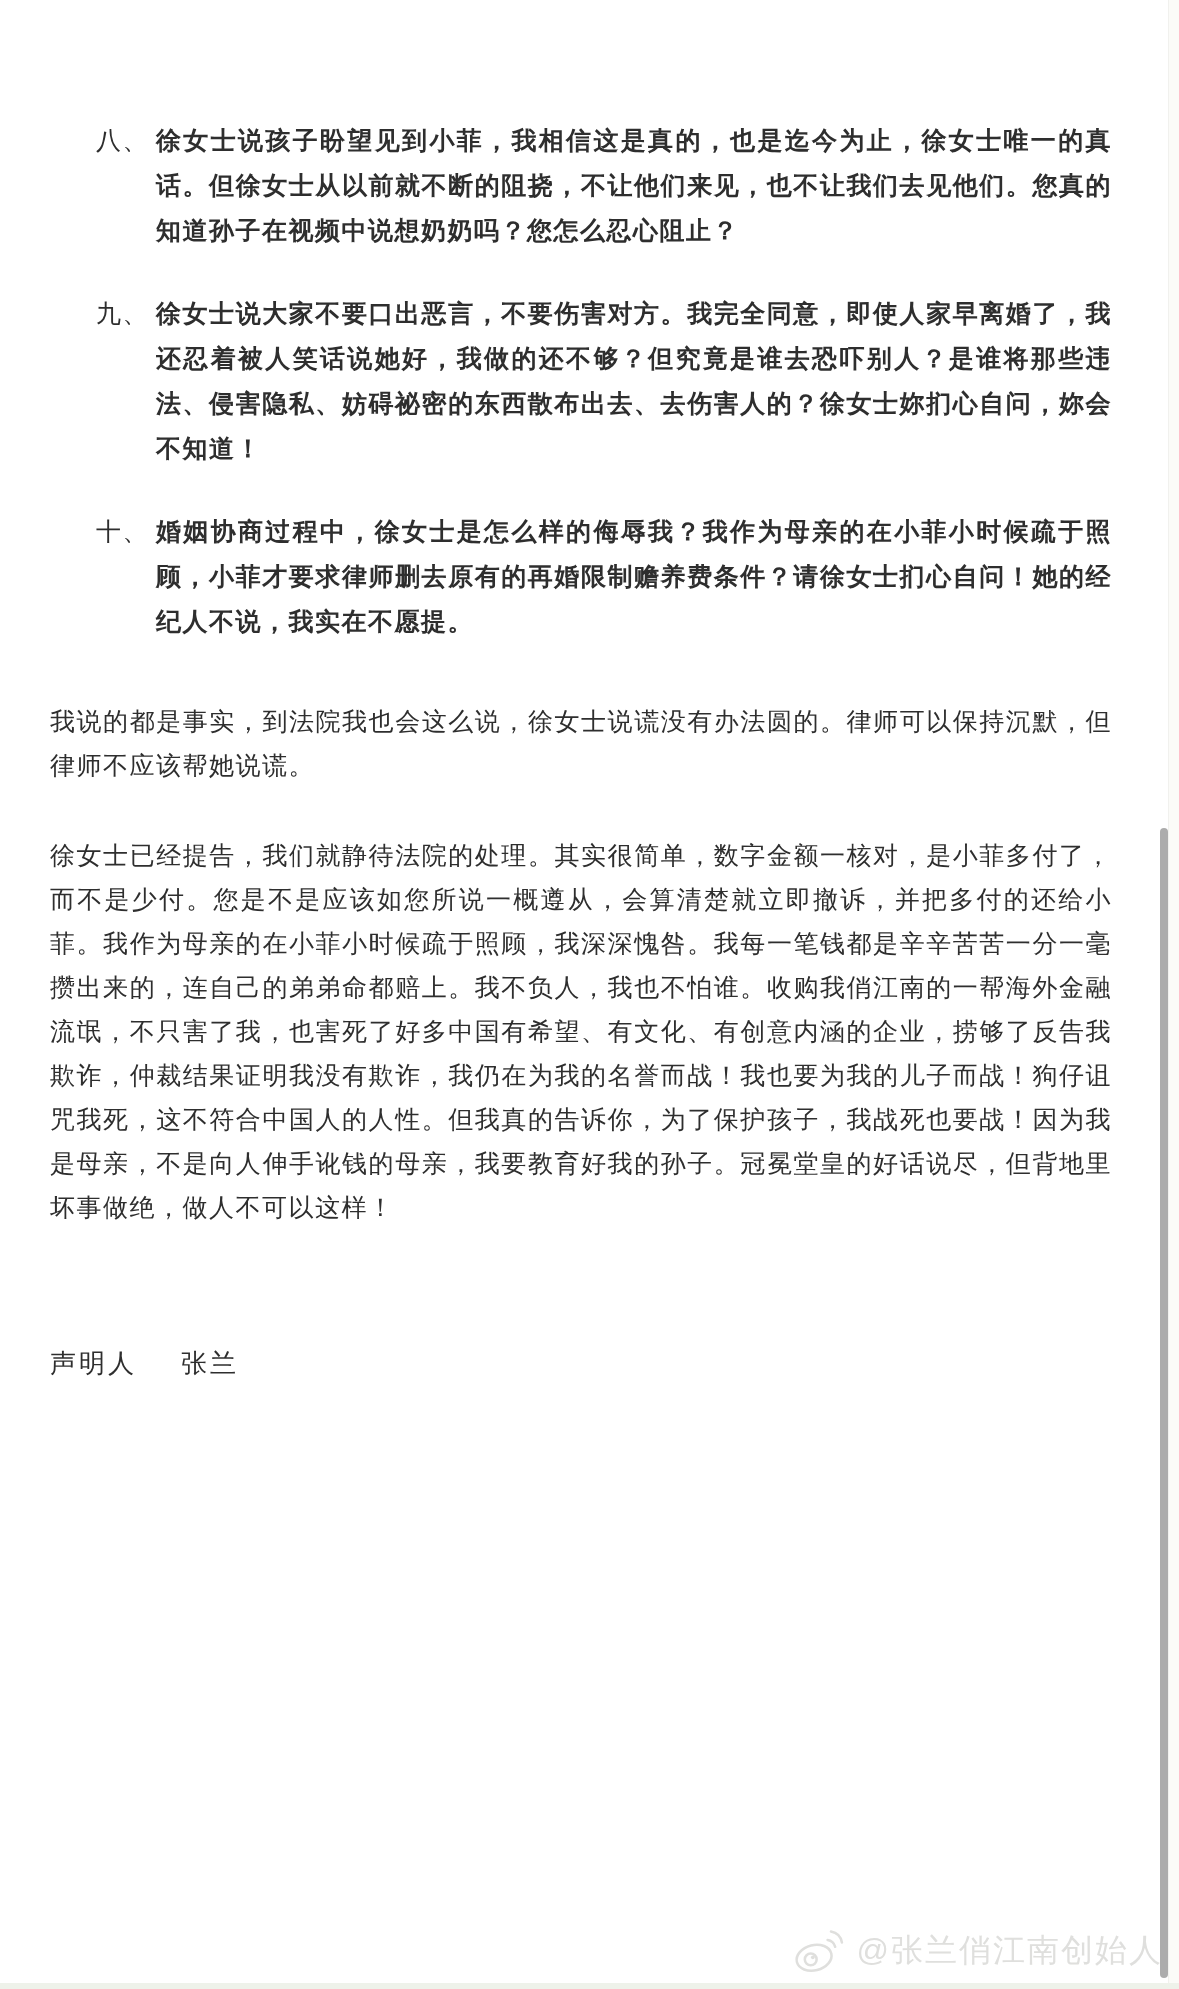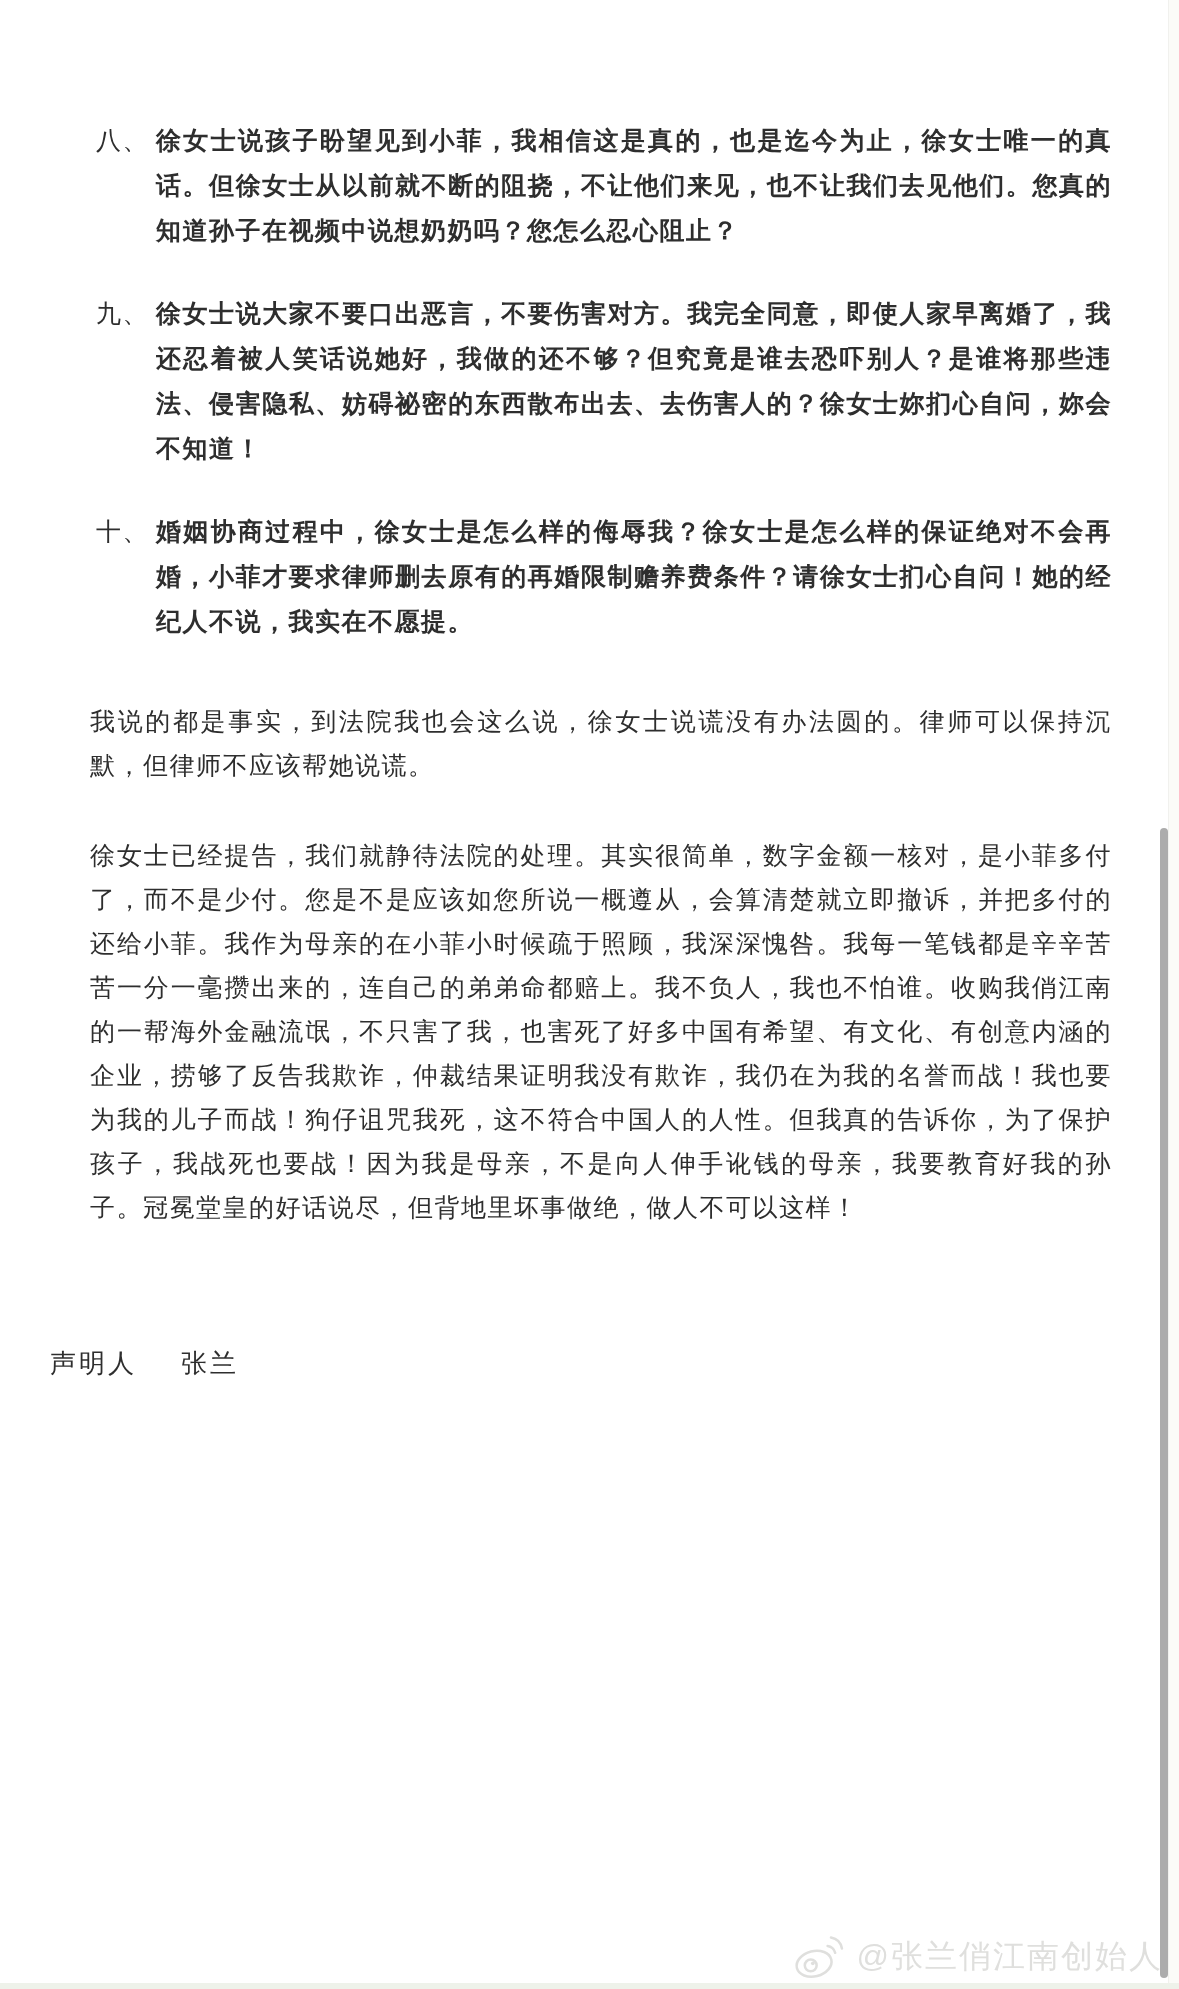--- a/index.html
+++ b/index.html
@@ -25,21 +25,20 @@
   }
   .item-num { flex:none; width:60px; margin-left:46px; }
   .item-text { flex:1; text-align:justify; text-justify:inter-character;font-weight:bold; }
   .para {
     font-size:25px;
     line-height:44px;
     letter-spacing:1.5px;
     text-align:justify;
     text-justify:inter-character;
     margin-top:46px;
-    margin-left:40px;
   }
   .para.first { margin-top:56px; }
   .signature {
     margin-top:116px;
     font-size:26px;
     letter-spacing:3px;
   }
   .sig-name { margin-left:44px; }
   .date {
     margin-top:72px;
@@ -59,21 +58,21 @@
     background:#acacac;
     border-radius:5px;
   }
   .bottom-strip {
     position:absolute; left:0; bottom:0;
     width:100%; height:6px;
     background:#eef2ea;
   }
   .watermark {
     position:absolute;
-    right:16px; bottom:8px;
+    right:16px; bottom:14px;
     display:flex; align-items:center; gap:10px;
     color:#dfdfdd;
     font-size:32px;
     letter-spacing:2px;
     font-family:"Liberation Sans","DejaVu Sans",sans-serif;
     white-space:nowrap;
   }
   .weibo-svg { display:block; }
 </style>
 </head>
@@ -88,21 +87,21 @@
       <span class="item-text">徐女士说孩子盼望见到小菲，我相信这是真的，也是迄今为止，徐女士唯一的真话。但徐女士从以前就不断的阻挠，不让他们来见，也不让我们去见他们。您真的知道孙子在视频中说想奶奶吗？您怎么忍心阻止？</span>
     </div>
 
     <div class="item">
       <span class="item-num">九、</span>
       <span class="item-text">徐女士说大家不要口出恶言，不要伤害对方。我完全同意，即使人家早离婚了，我还忍着被人笑话说她好，我做的还不够？但究竟是谁去恐吓别人？是谁将那些违法、侵害隐私、妨碍祕密的东西散布出去、去伤害人的？徐女士妳扪心自问，妳会不知道！</span>
     </div>
 
     <div class="item">
       <span class="item-num">十、</span>
-      <span class="item-text">婚姻协商过程中，徐女士是怎么样的侮辱我？徐女士是怎么样的保证绝对不会再婚，小菲才要求律师删去原有的再婚限制赡养费条件？请徐女士扪心自问！她的经纪人不说，我实在不愿提。</span>
+      <span class="item-text">婚姻协商过程中，徐女士是怎么样的侮辱我？我作为母亲的在小菲小时候疏于照顾，小菲才要求律师删去原有的再婚限制赡养费条件？请徐女士扪心自问！她的经纪人不说，我实在不愿提。</span>
     </div>
 
     <div class="para first">我说的都是事实，到法院我也会这么说，徐女士说谎没有办法圆的。律师可以保持沉默，但律师不应该帮她说谎。</div>
 
     <div class="para">徐女士已经提告，我们就静待法院的处理。其实很简单，数字金额一核对，是小菲多付了，而不是少付。您是不是应该如您所说一概遵从，会算清楚就立即撤诉，并把多付的还给小菲。我作为母亲的在小菲小时候疏于照顾，我深深愧咎。我每一笔钱都是辛辛苦苦一分一毫攒出来的，连自己的弟弟命都赔上。我不负人，我也不怕谁。收购我俏江南的一帮海外金融流氓，不只害了我，也害死了好多中国有希望、有文化、有创意内涵的企业，捞够了反告我欺诈，仲裁结果证明我没有欺诈，我仍在为我的名誉而战！我也要为我的儿子而战！狗仔诅咒我死，这不符合中国人的人性。但我真的告诉你，为了保护孩子，我战死也要战！因为我是母亲，不是向人伸手讹钱的母亲，我要教育好我的孙子。冠冕堂皇的好话说尽，但背地里坏事做绝，做人不可以这样！</div>
 
     <div class="signature">
       <span>声明人</span><span class="sig-name">张兰</span>
     </div>
 

